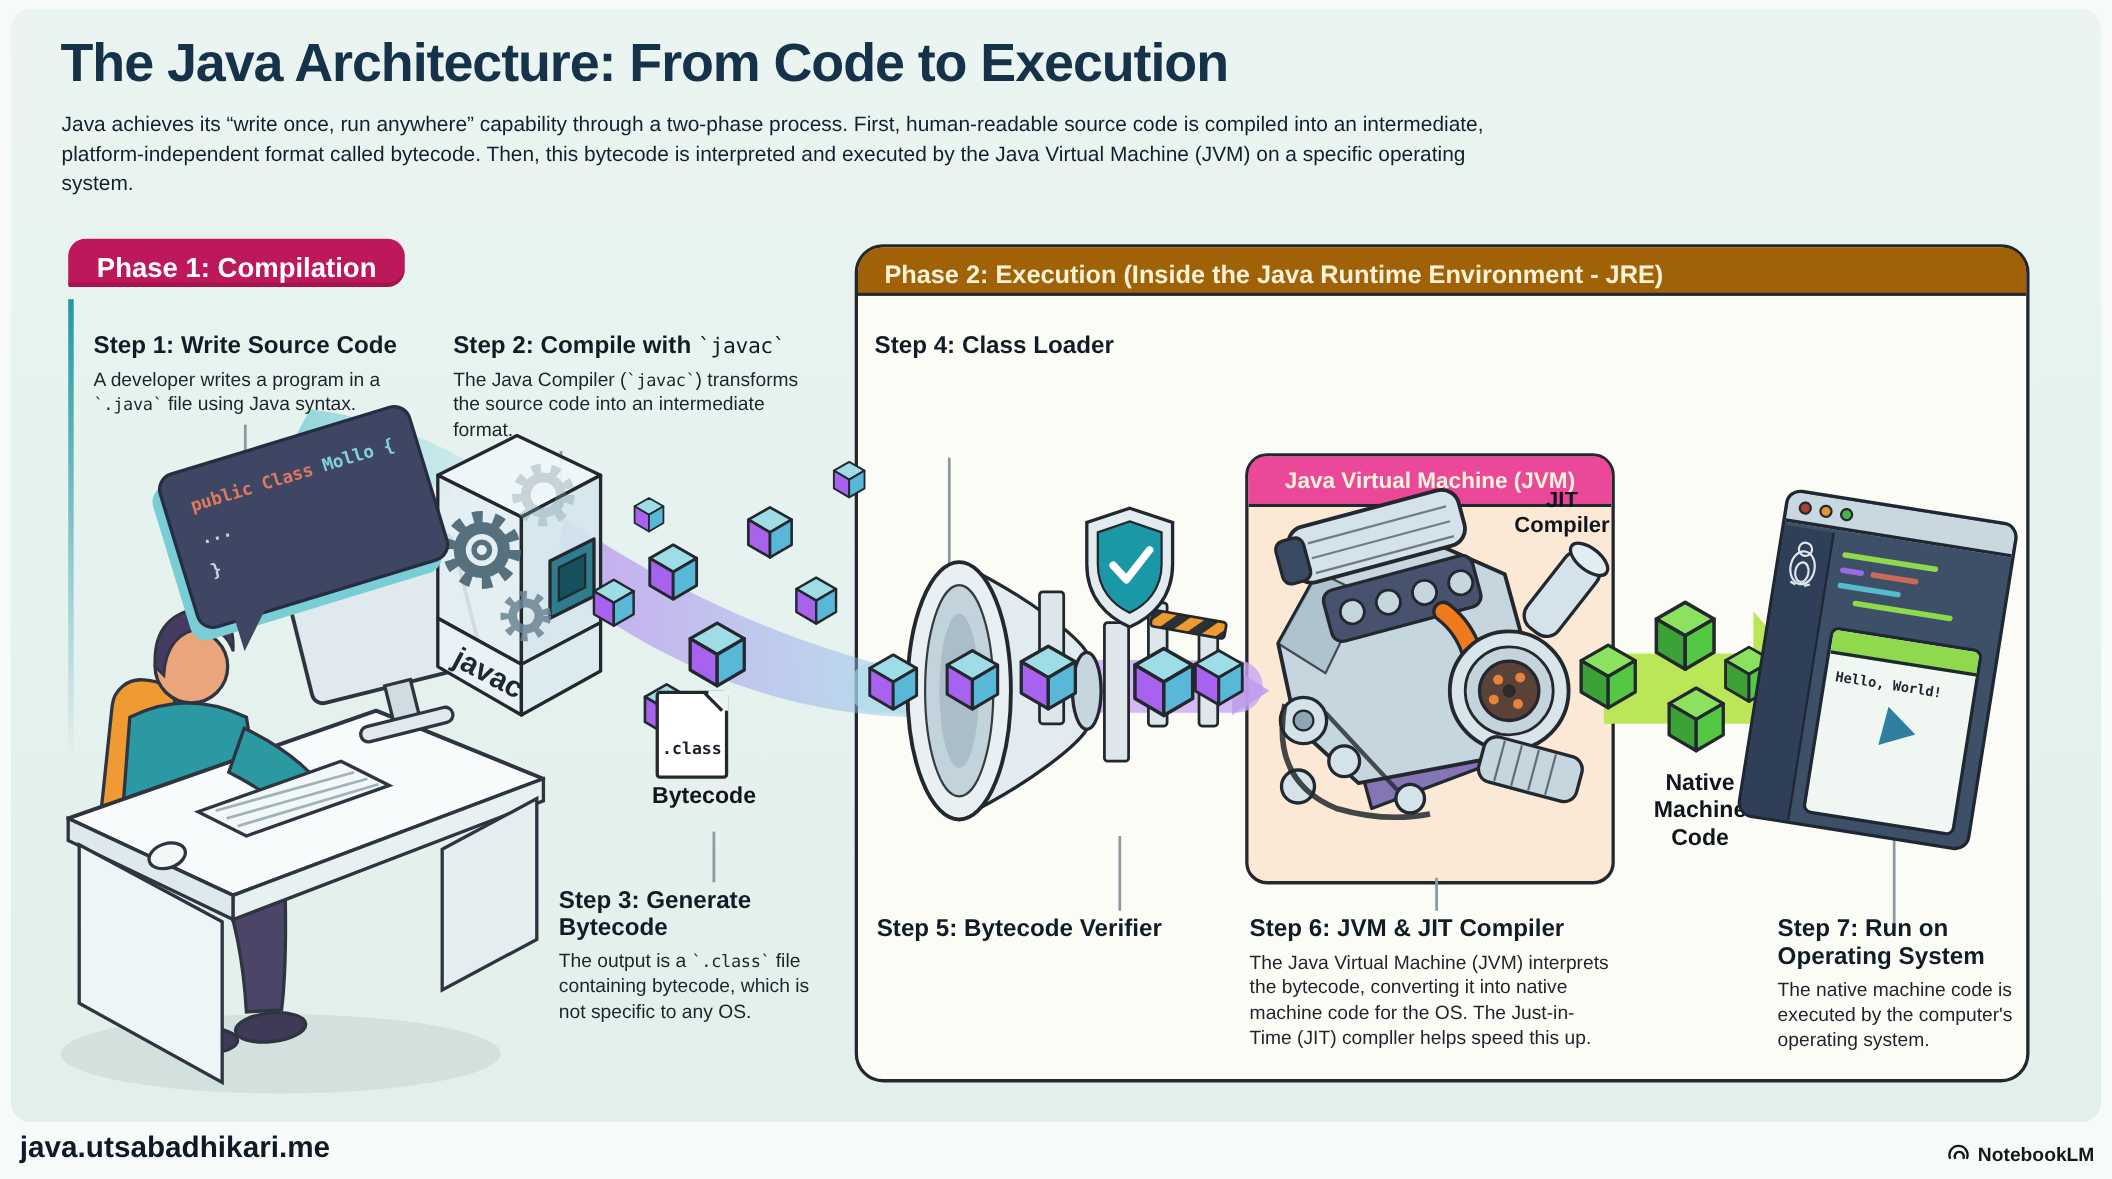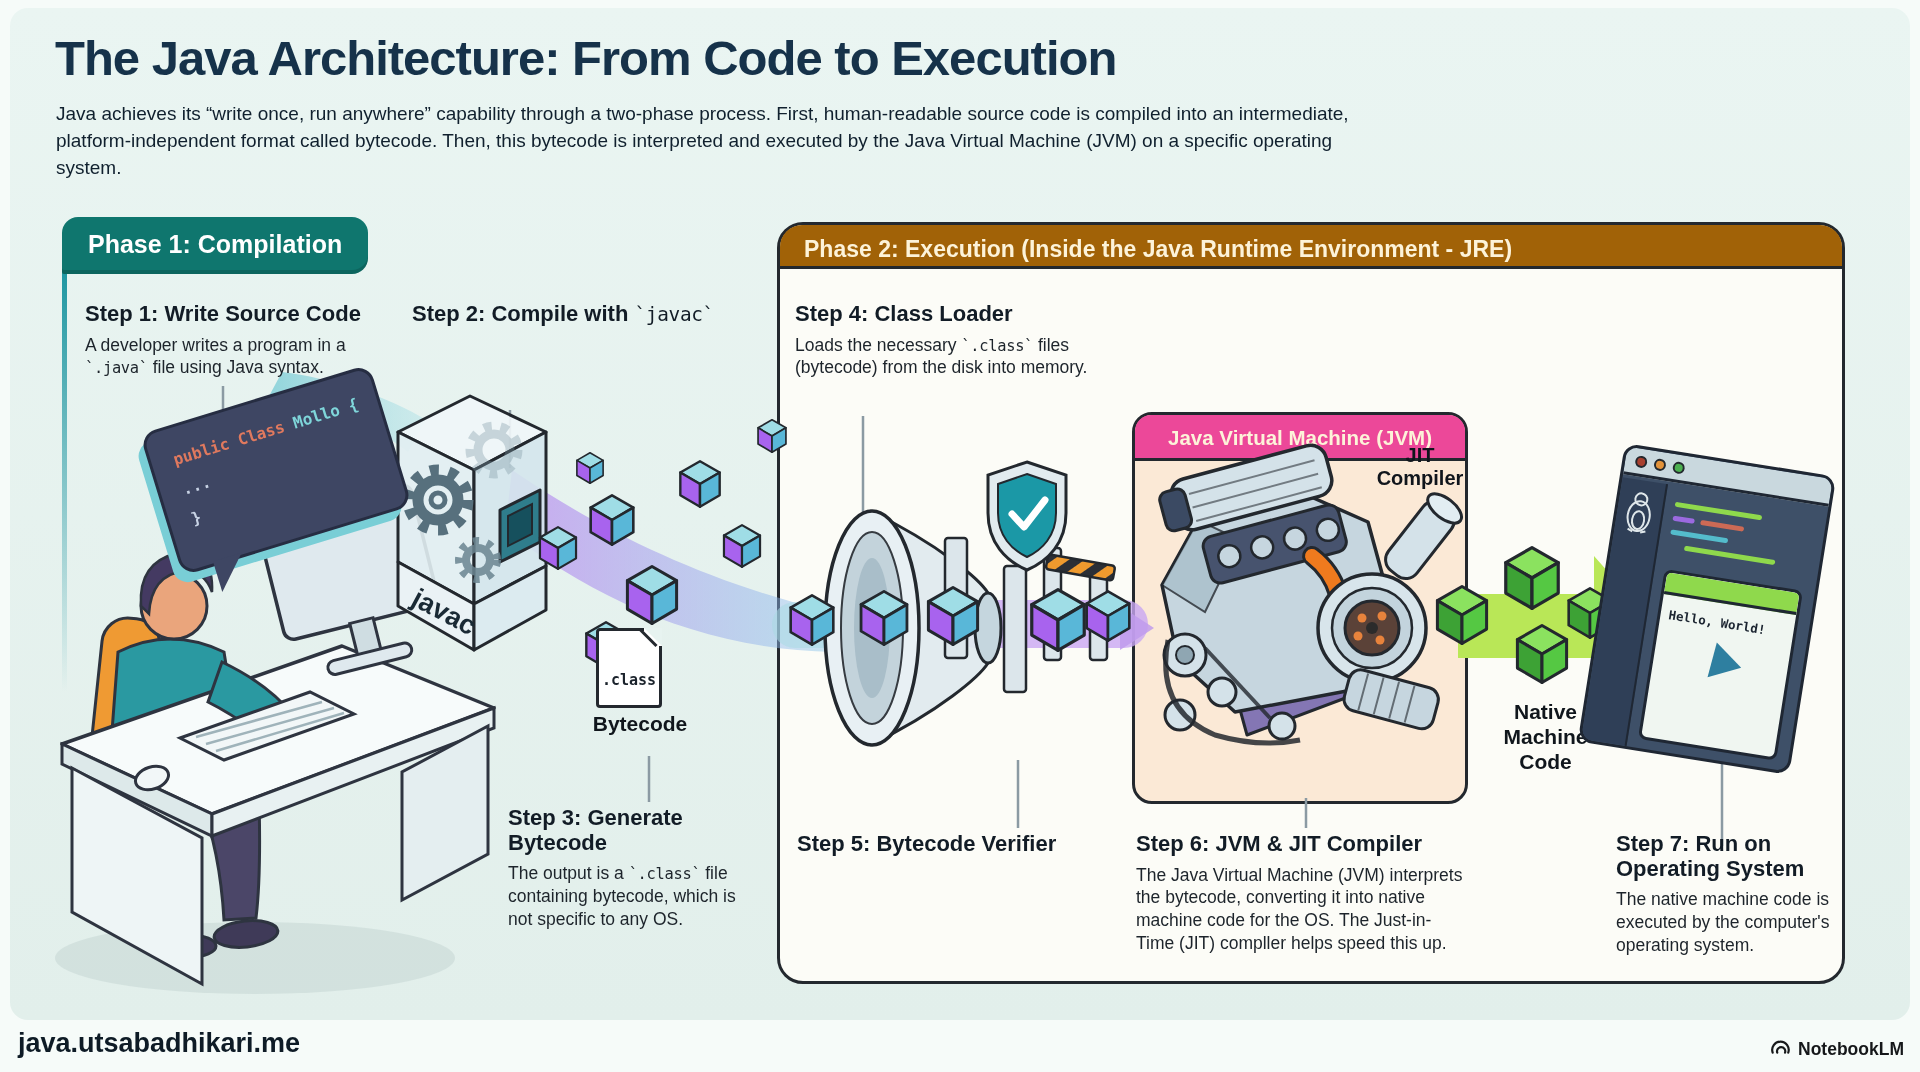--- a/index.html
+++ b/index.html
@@ -17,22 +17,22 @@
   }
   .page-title {
     left:55px; top:30px; z-index:6;
     font-size:49px; font-weight:800; letter-spacing:-1px; color:#16324a;
   }
   .page-subtitle {
     left:56px; top:101px; width:1330px; z-index:6;
     font-size:19px; font-weight:500; line-height:1.42; color:#10202e;
   }
   .p1badge {
-    left:62px; top:217px; height:57px; z-index:6;
-    background:#0f766e; border-radius:16px 16px 16px 2px;
+    left:62px; top:217px; height:44px; z-index:6;
+    background:#be185d; border-radius:16px 16px 16px 2px;
     color:#ffffff; font-size:25px; font-weight:700; line-height:55px;
     padding:0 26px; display:inline-block;
     box-shadow:inset 0 -4px 0 rgba(0,0,0,.14);
   }
   .p2panel {
     left:777px; top:222px; width:1068px; height:762px; z-index:1;
     background:#fcfcf7; border:3px solid #23282e; border-radius:26px;
   }
   .p2badge {
     height:44px; background:#a16207; border-bottom:3px solid #23282e;
@@ -361,28 +361,28 @@
 </div>
 <div class="abs lbl lbl-bytecode">Bytecode</div>
 <div class="abs lbl lbl-native">Native Machine Code</div>
 
 <div class="abs step step-1">
   <h3>Step 1: Write Source Code</h3>
   <p>A developer writes a program in a <code>`.java`</code> file using Java syntax.</p>
 </div>
 <div class="abs step step-2">
   <h3>Step 2: Compile with <code>`javac`</code></h3>
+  <p>The Java Compiler (<code>`javac`</code>) transforms the source code into an intermediate format.</p>
 </div>
 <div class="abs step step-3">
   <h3>Step 3: Generate Bytecode</h3>
   <p>The output is a <code>`.class`</code> file containing bytecode, which is not specific to any OS.</p>
 </div>
 <div class="abs step step-4">
   <h3>Step 4: Class Loader</h3>
-  <p>Loads the necessary <code>`.class`</code> files (bytecode) from the disk into memory.</p>
 </div>
 <div class="abs step step-5">
   <h3>Step 5: Bytecode Verifier</h3>
 </div>
 <div class="abs step step-6">
   <h3>Step 6: JVM &amp; JIT Compiler</h3>
   <p>The Java Virtual Machine (JVM) interprets the bytecode, converting it into native machine code for the OS. The Just-in-Time (JIT) compller helps speed this up.</p>
 </div>
 <div class="abs step step-7">
   <h3>Step 7: Run on Operating System</h3>

